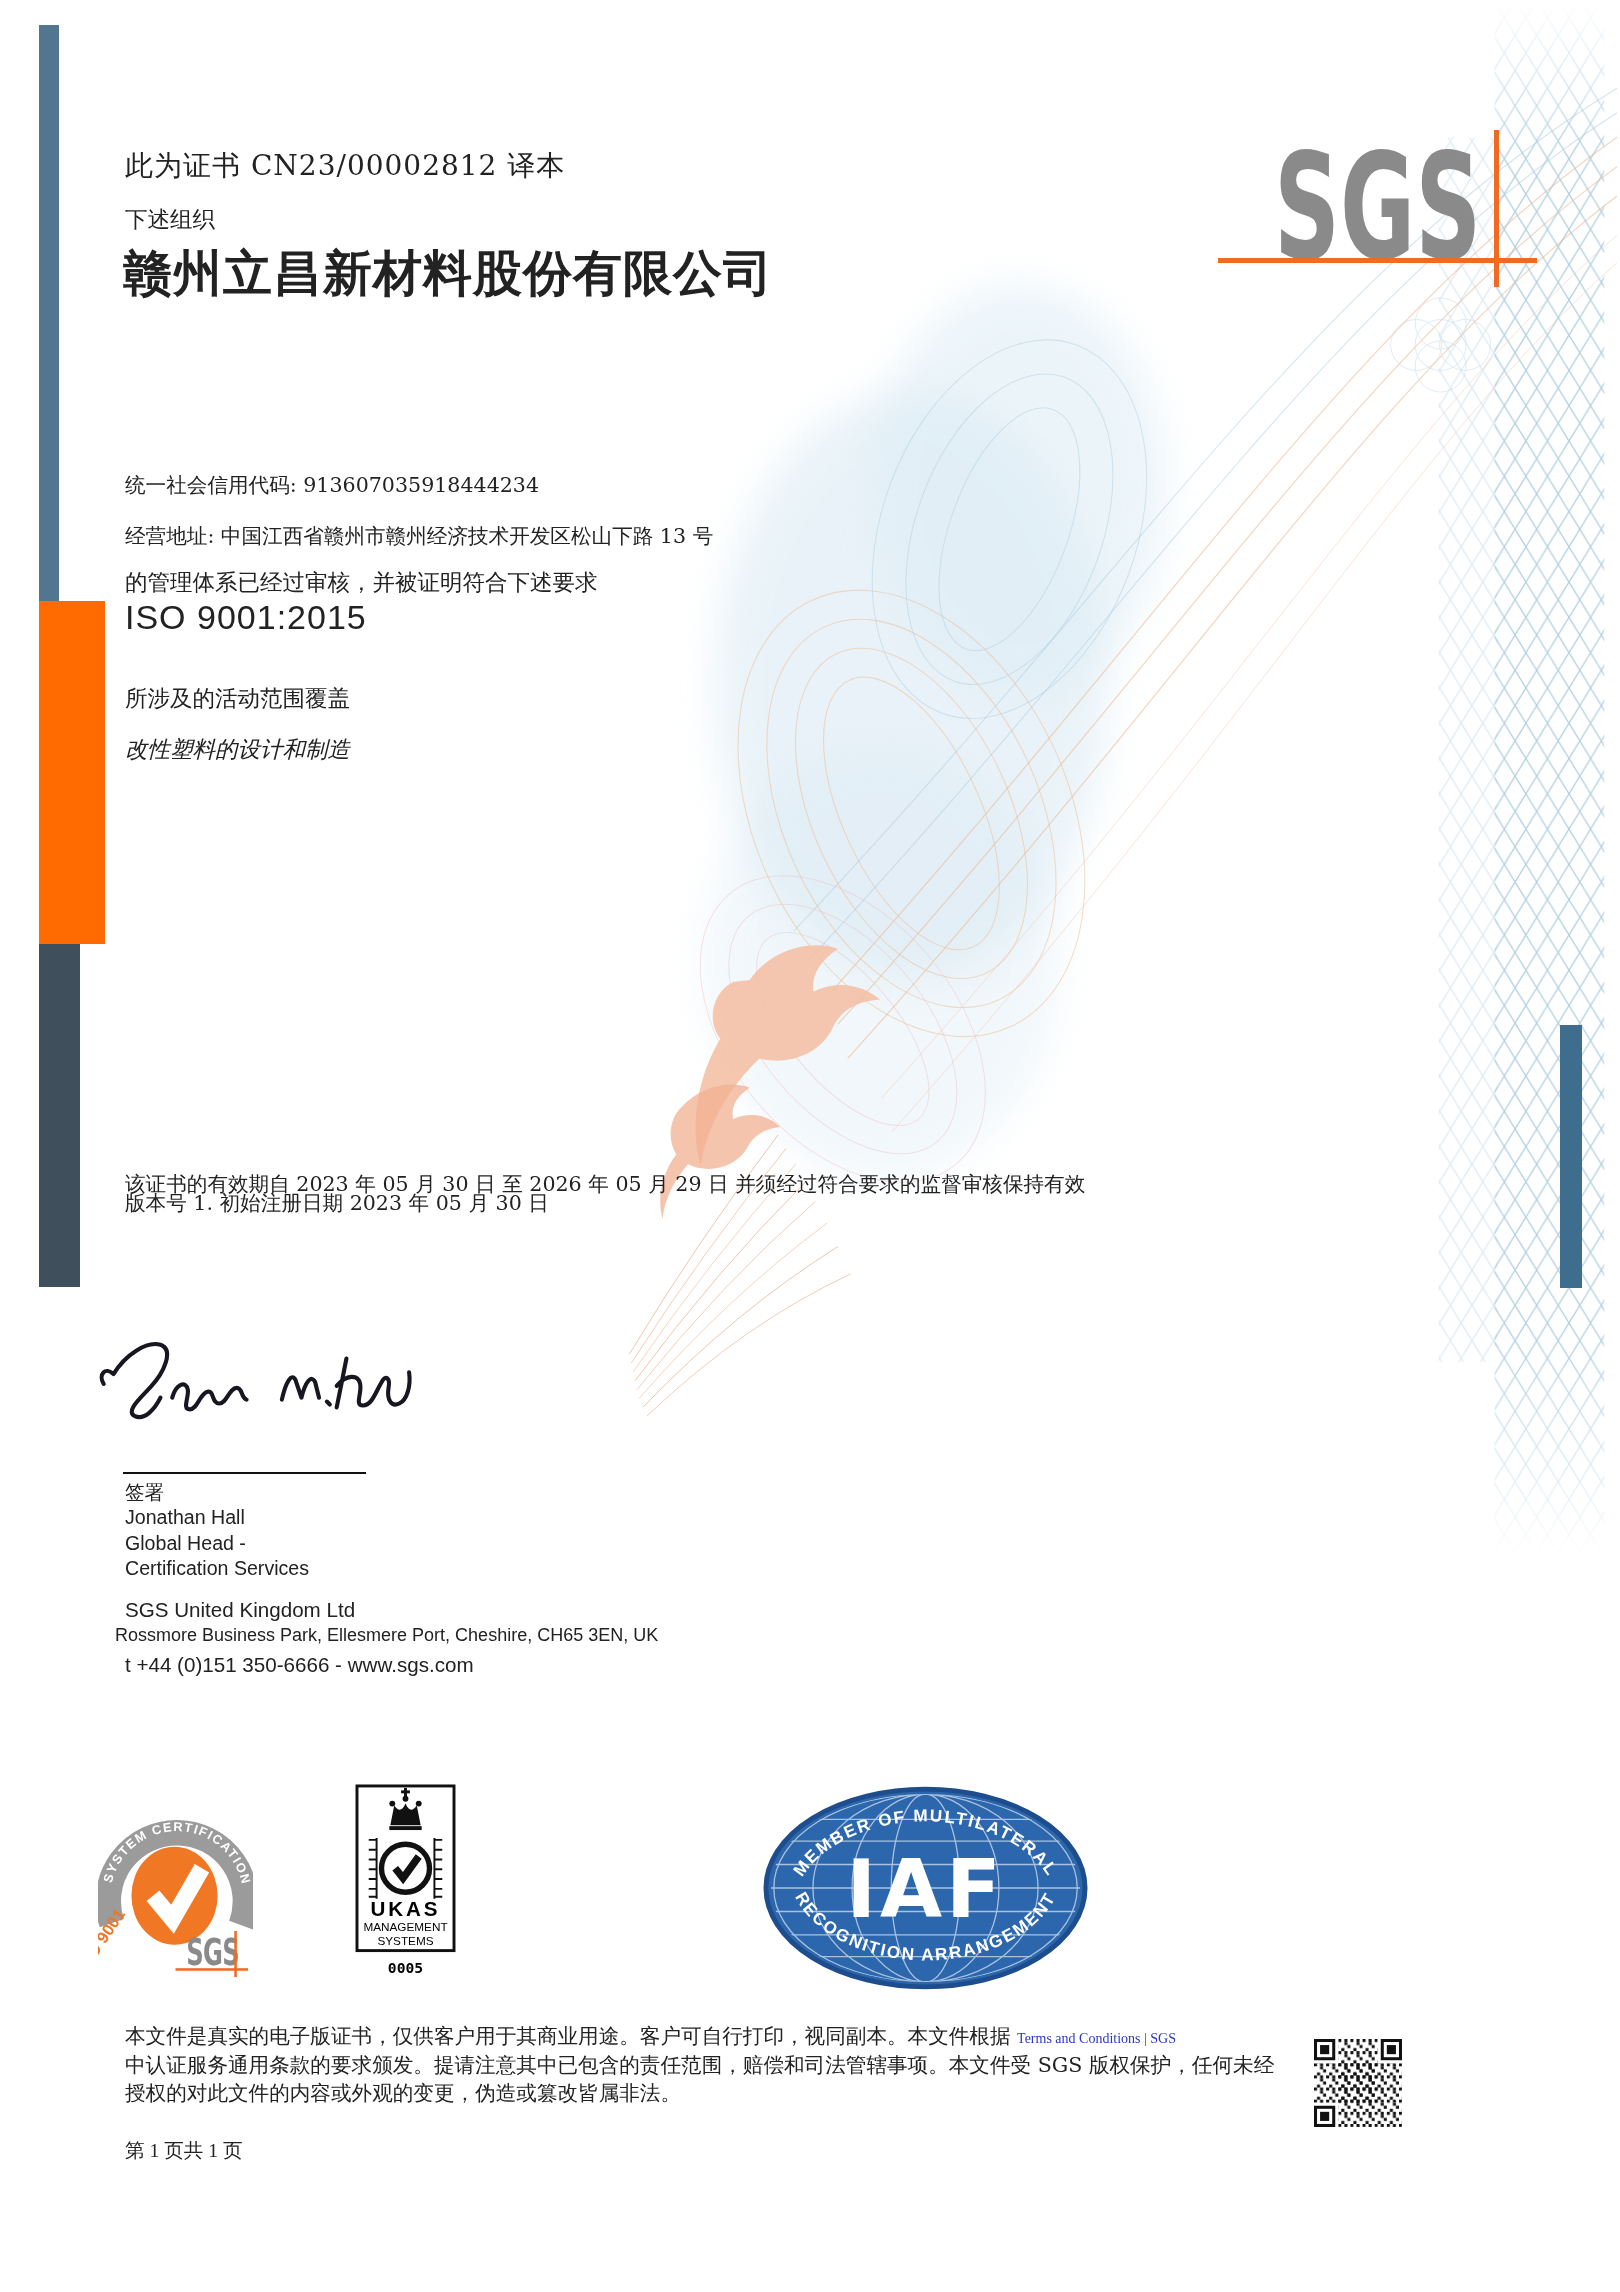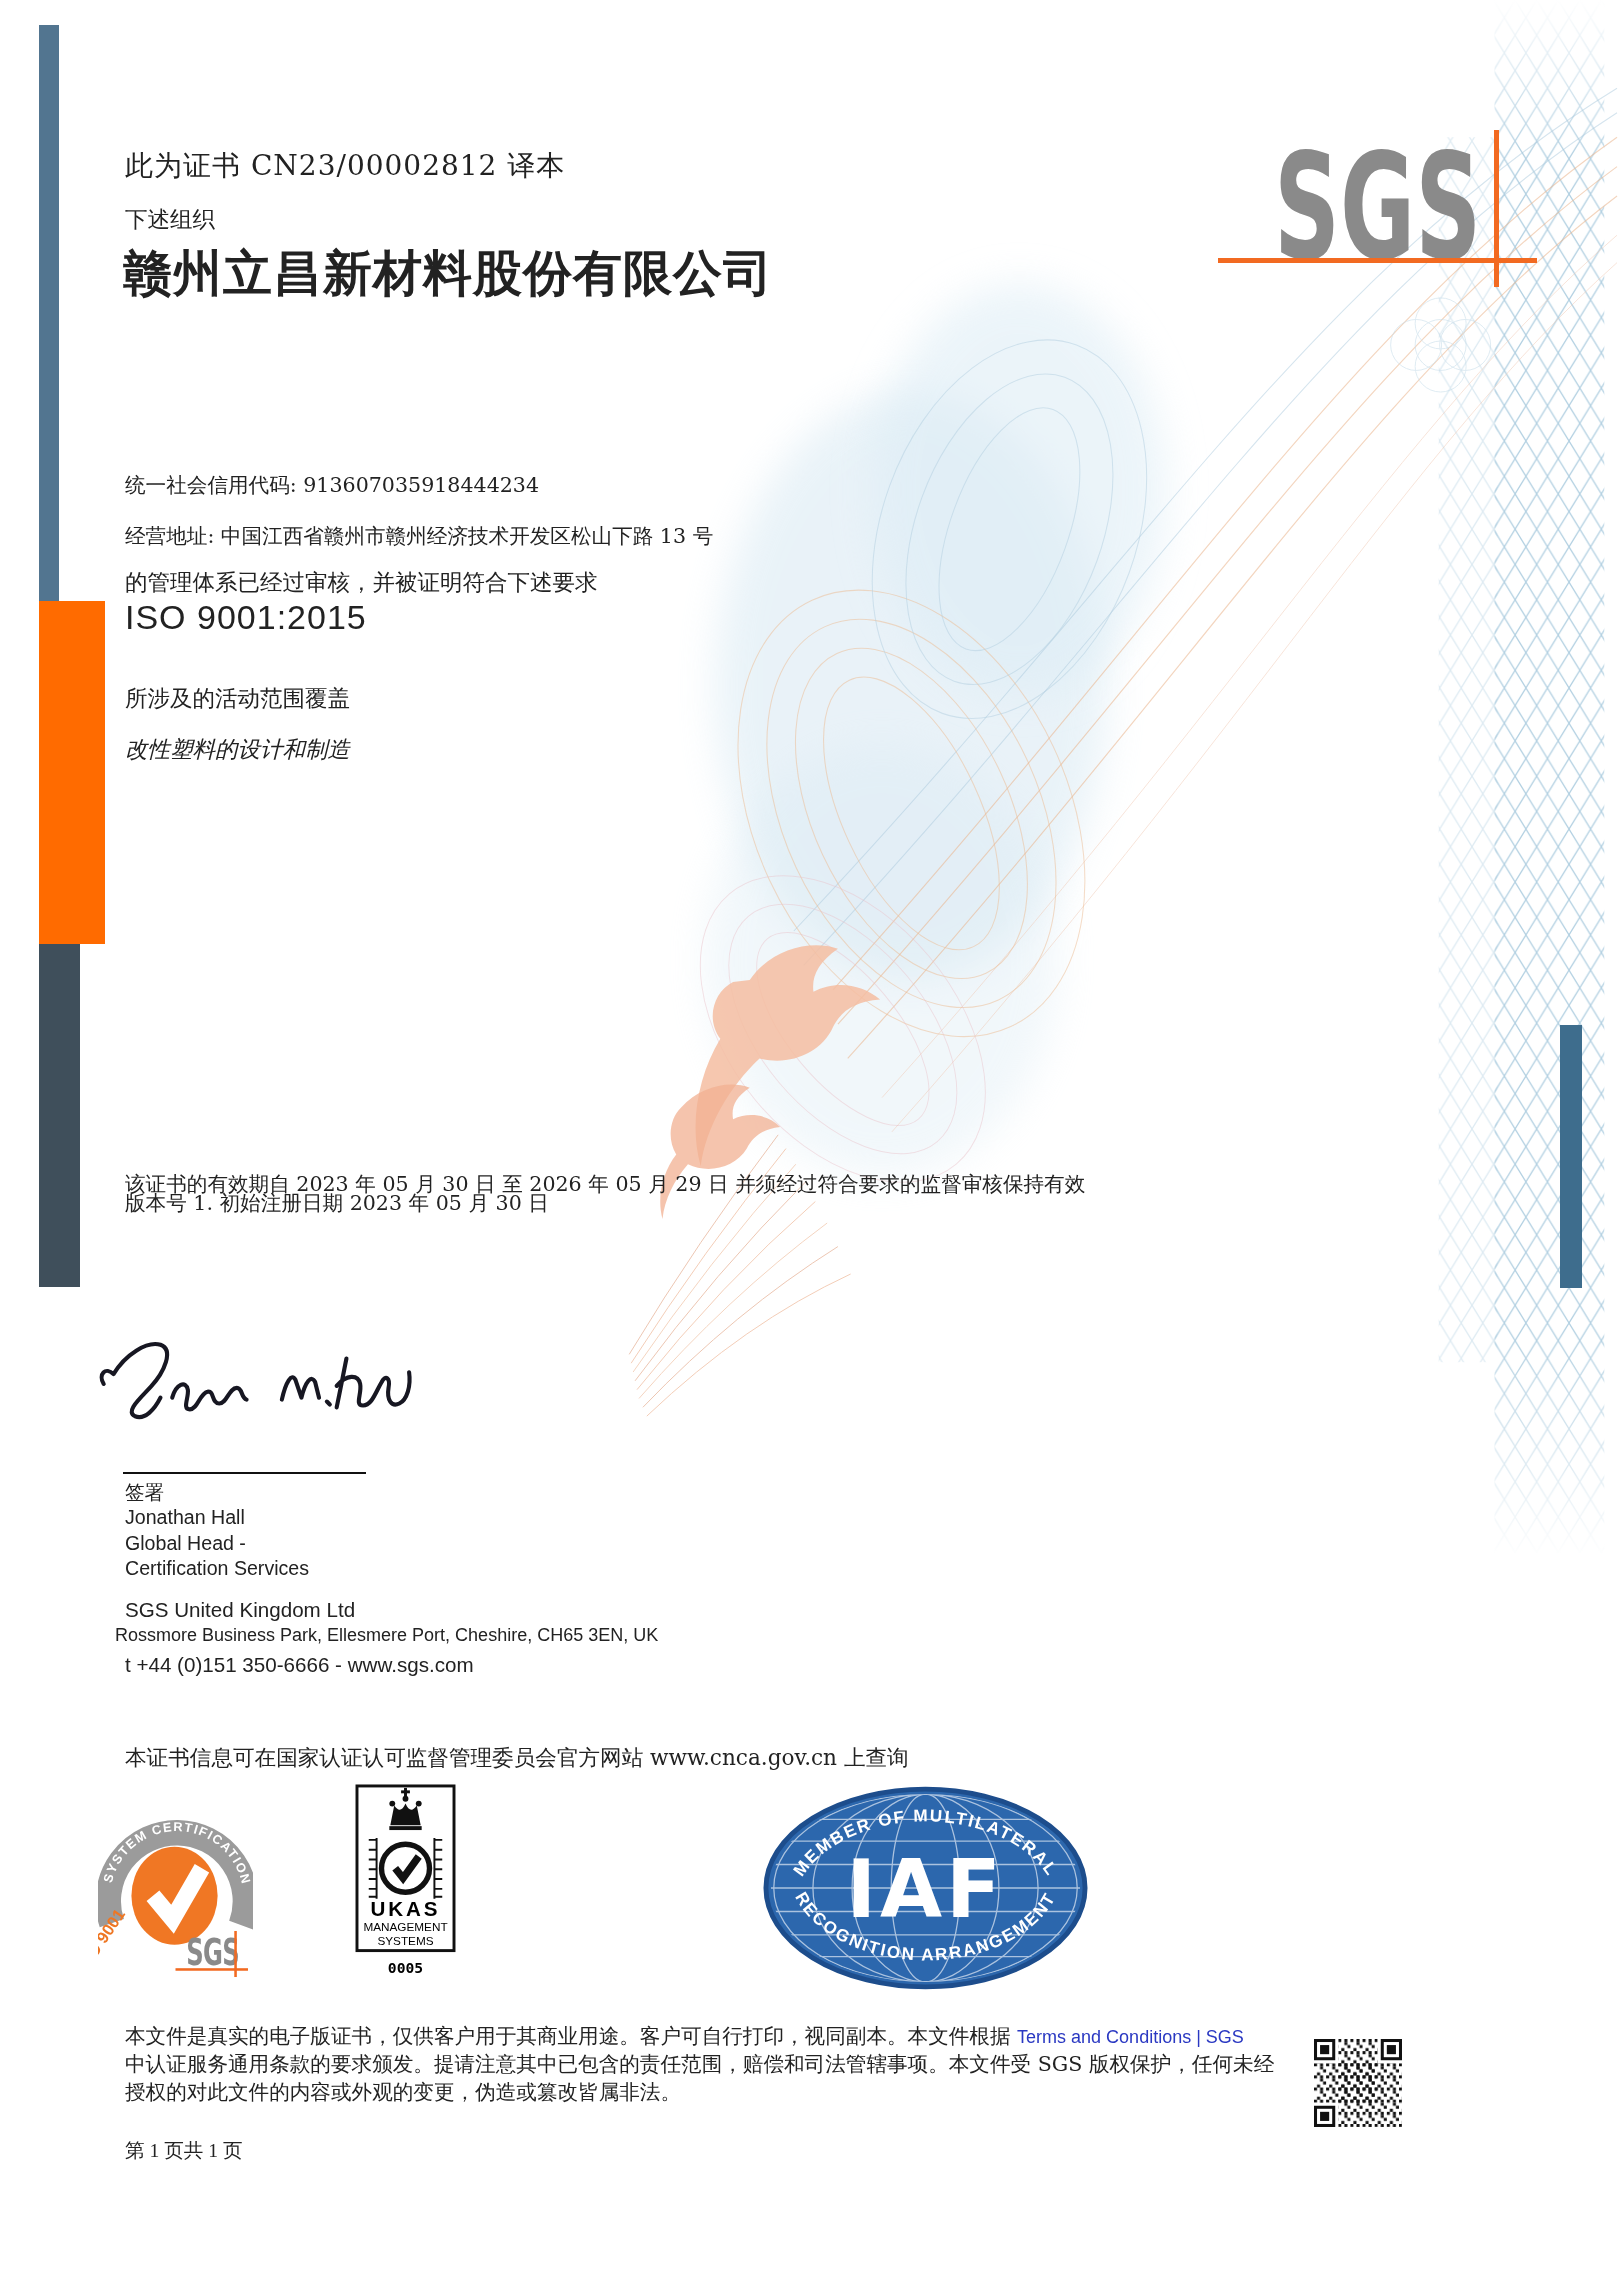--- a/index.html
+++ b/index.html
@@ -21,21 +21,21 @@
   .sigline{left:123px;top:1472px;width:243px;border-top:2.9px solid #111;}
   .siglabel{left:125px;top:1479px;font-size:19.6px;}
   .signame{left:125px;top:1506px;font-size:19.6px;}
   .sigrole1{left:125px;top:1532px;font-size:19.6px;}
   .sigrole2{left:125px;top:1557px;font-size:19.6px;}
   .issuer1{left:125px;top:1598px;font-size:20.6px;}
   .issuer2{left:115px;top:1625px;font-size:18px;}
   .issuer3{left:125px;top:1653px;font-size:20.6px;}
   .cnca{left:125px;top:1743px;font-size:21.6px;}
   .footer{left:125px;top:2023px;width:1274px;font-size:20.6px;line-height:27.4px;}
-  .footer a{color:#2a38c2;text-decoration:none;font-family:Liberation Sans, sans-serif;font-size:18px;margin-top:20px;}
+  .footer a{color:#2a38c2;text-decoration:none;font-family:Liberation Serif, serif;font-size:14px;margin-top:20px;}
   .pageno{left:125px;top:2137px;font-size:19.6px;font-family:Liberation Serif, serif;}
   .wordmark-svg{left:1269px;top:137px;}
   .accent-h{left:1218px;top:258px;width:319px;height:4.9px;background:#f26a21;}
   .accent-v{left:1494px;top:130px;width:4.9px;height:157px;background:#f26a21;}
   svg{display:block;}
 </style>
 </head>
 <body>
 
 <div class="page">
@@ -148,21 +148,20 @@
   <div class="abs sigline"></div>
   <div class="abs siglabel">签署</div>
   <div class="abs signame mono">Jonathan Hall</div>
   <div class="abs sigrole1 mono">Global Head -</div>
   <div class="abs sigrole2 mono">Certification Services</div>
 
   <div class="abs issuer1 mono">SGS United Kingdom Ltd</div>
   <div class="abs issuer2 mono">Rossmore Business Park, Ellesmere Port, Cheshire, CH65 3EN, UK</div>
   <div class="abs issuer3 mono">t +44 (0)151 350-6666 - www.sgs.com</div>
 
-  <div class="abs cnca">本证书信息可在国家认证认可监督管理委员会官方网站 www.cnca.gov.cn 上查询</div>
 
   <svg class="abs" style="left:98px;top:1786px;" width="155" height="192" viewBox="0 0 158 196">
     <defs>
         <path id="sgsarc" d="M16,136 A68,68 0 1 1 144,138"></path>
       </defs>
     <path d="M14,140 A70,70 0 1 1 146,142" fill="none" stroke="#9b9b9b" stroke-width="26"></path>
     <text font-family="Liberation Sans, sans-serif" font-weight="bold" font-size="13" fill="#ffffff" letter-spacing="1.5">
       <textPath href="#sgsarc" startOffset="50%" text-anchor="middle">SYSTEM CERTIFICATION</textPath>
     </text>
     <text x="-12" y="190" transform="rotate(-56 -12 190)" font-family="Liberation Sans, sans-serif" font-weight="bold" font-size="17" fill="#ee7623">ISO 9001</text>

